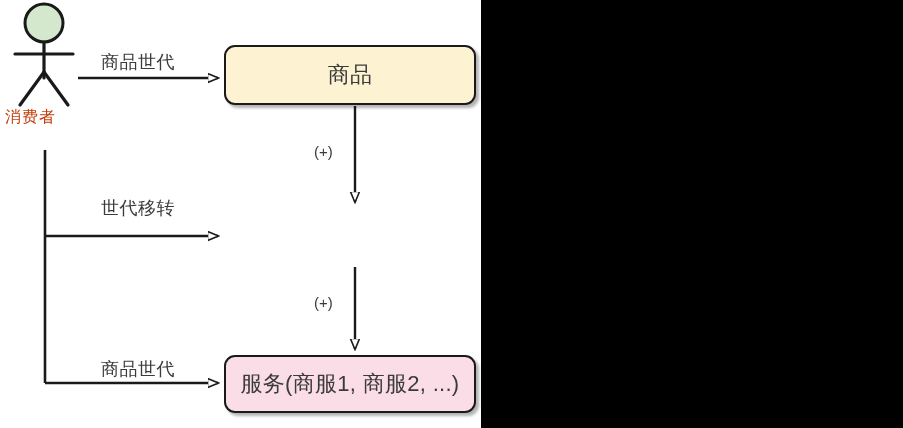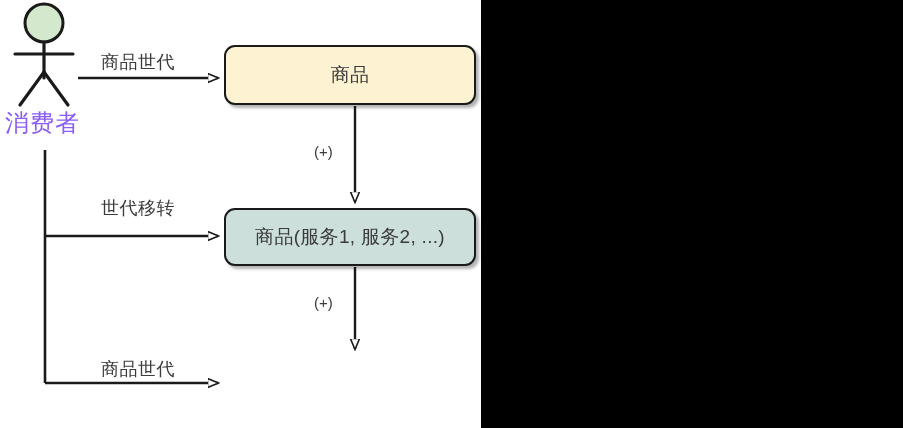--- a/index.html
+++ b/index.html
@@ -35,21 +35,21 @@
   }
   .node-box {
     position: absolute;
     box-sizing: border-box;
     border: 2.2px solid #1a1a1a;
     border-radius: 11px;
     display: flex;
     align-items: center;
     justify-content: center;
     box-shadow: 3px 3px 3px rgba(0,0,0,0.30);
-    font-size: 19px;
+    font-size: 22px;
     color: #3b3b3b;
     letter-spacing: 0.3px;
     white-space: nowrap;
   }
   #node-product {
     left: 224px; top: 45px; width: 252px; height: 60px;
     background: #fdf3d2;
   }
   #node-product-services {
     left: 224px; top: 208px; width: 252px; height: 58px;
@@ -74,22 +74,22 @@
     font-size: 15px;
     color: #3b3b3b;
     white-space: nowrap;
   }
   #plus-1 { left: 314px; top: 143px; }
   #plus-2 { left: 314px; top: 294px; }
   #actor-label {
     position: absolute;
     left: 5px;
     top: 107px;
-    font-size: 24px;
-    color: #8b5cf6;
+    font-size: 16px;
+    color: #c2410c;
     white-space: nowrap;
     letter-spacing: 1px;
   }
 </style>
 </head>
 <body>
 
 <div id="stage">
 
   <div id="canvas">
@@ -124,24 +124,24 @@
 
       <path d="M355,267 L355,349" stroke="#1a1a1a" stroke-width="2.4" fill="none" marker-end="url(#hollowArrowDown)"></path>
     </svg>
 
     <div id="actor-label">消费者</div>
 
     <div class="node-box" id="node-product">
       <span>商品</span>
     </div>
 
-    <div class="node-box" id="node-product-services">
-      <span>商品(服务1, 服务2, ...)</span>
+
+    <div class="node-box" id="node-services">
+      <span>服务(商服1, 商服2, ...)</span>
     </div>
-
 
     <div class="edge-label" id="label-product-gen">商品世代</div>
 
     <div class="edge-label" id="label-gen-transfer">世代移转</div>
 
     <div class="edge-label" id="label-service-gen">商品世代</div>
 
     <div class="plus-label" id="plus-1">(+)</div>
 
     <div class="plus-label" id="plus-2">(+)</div>

